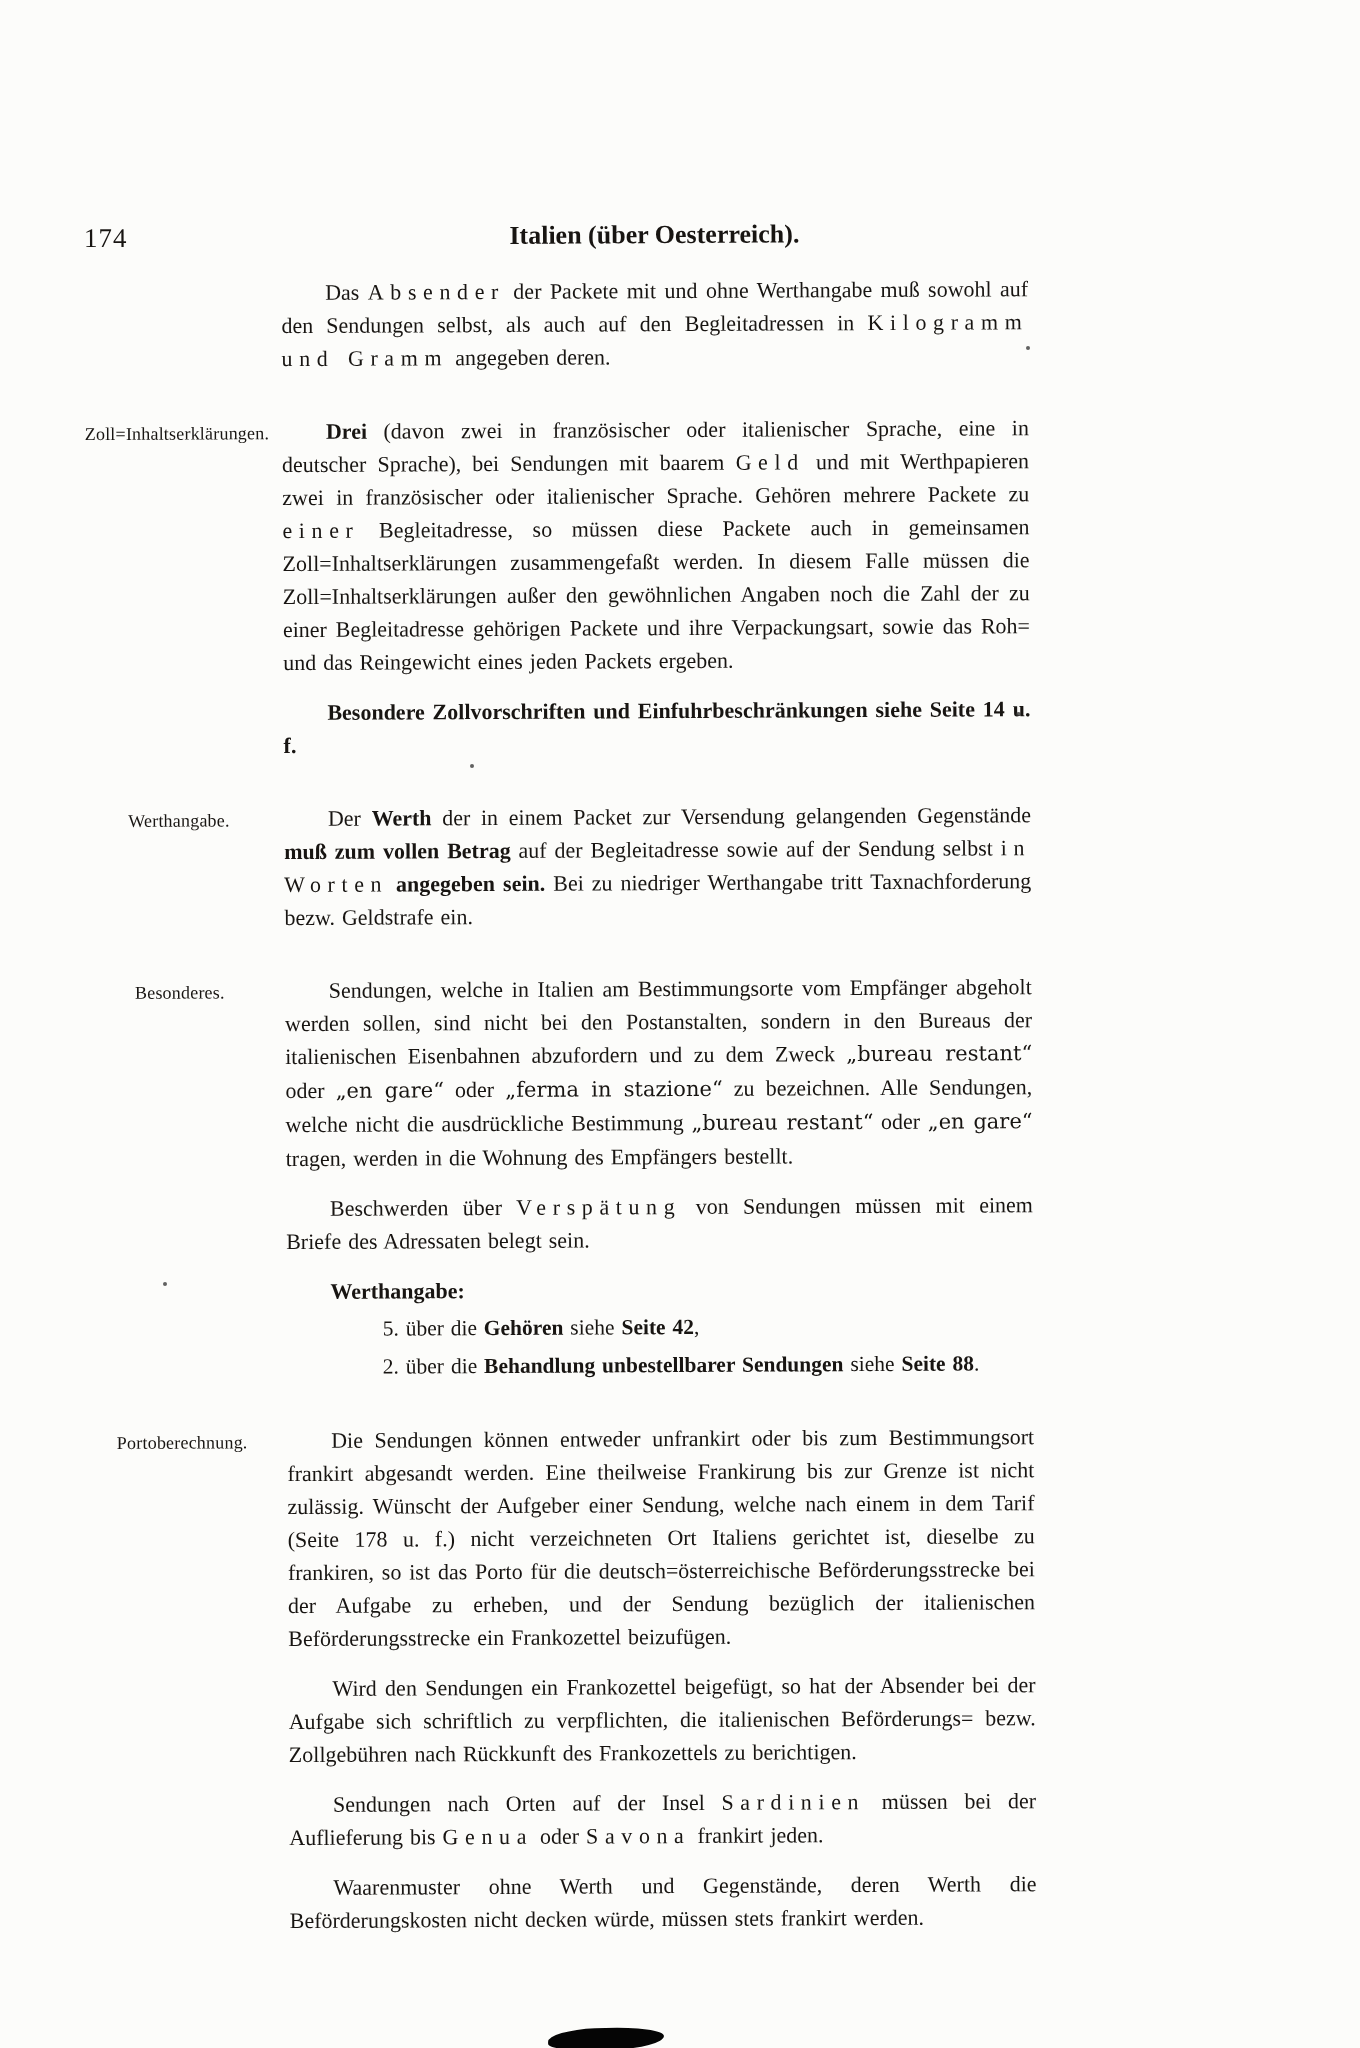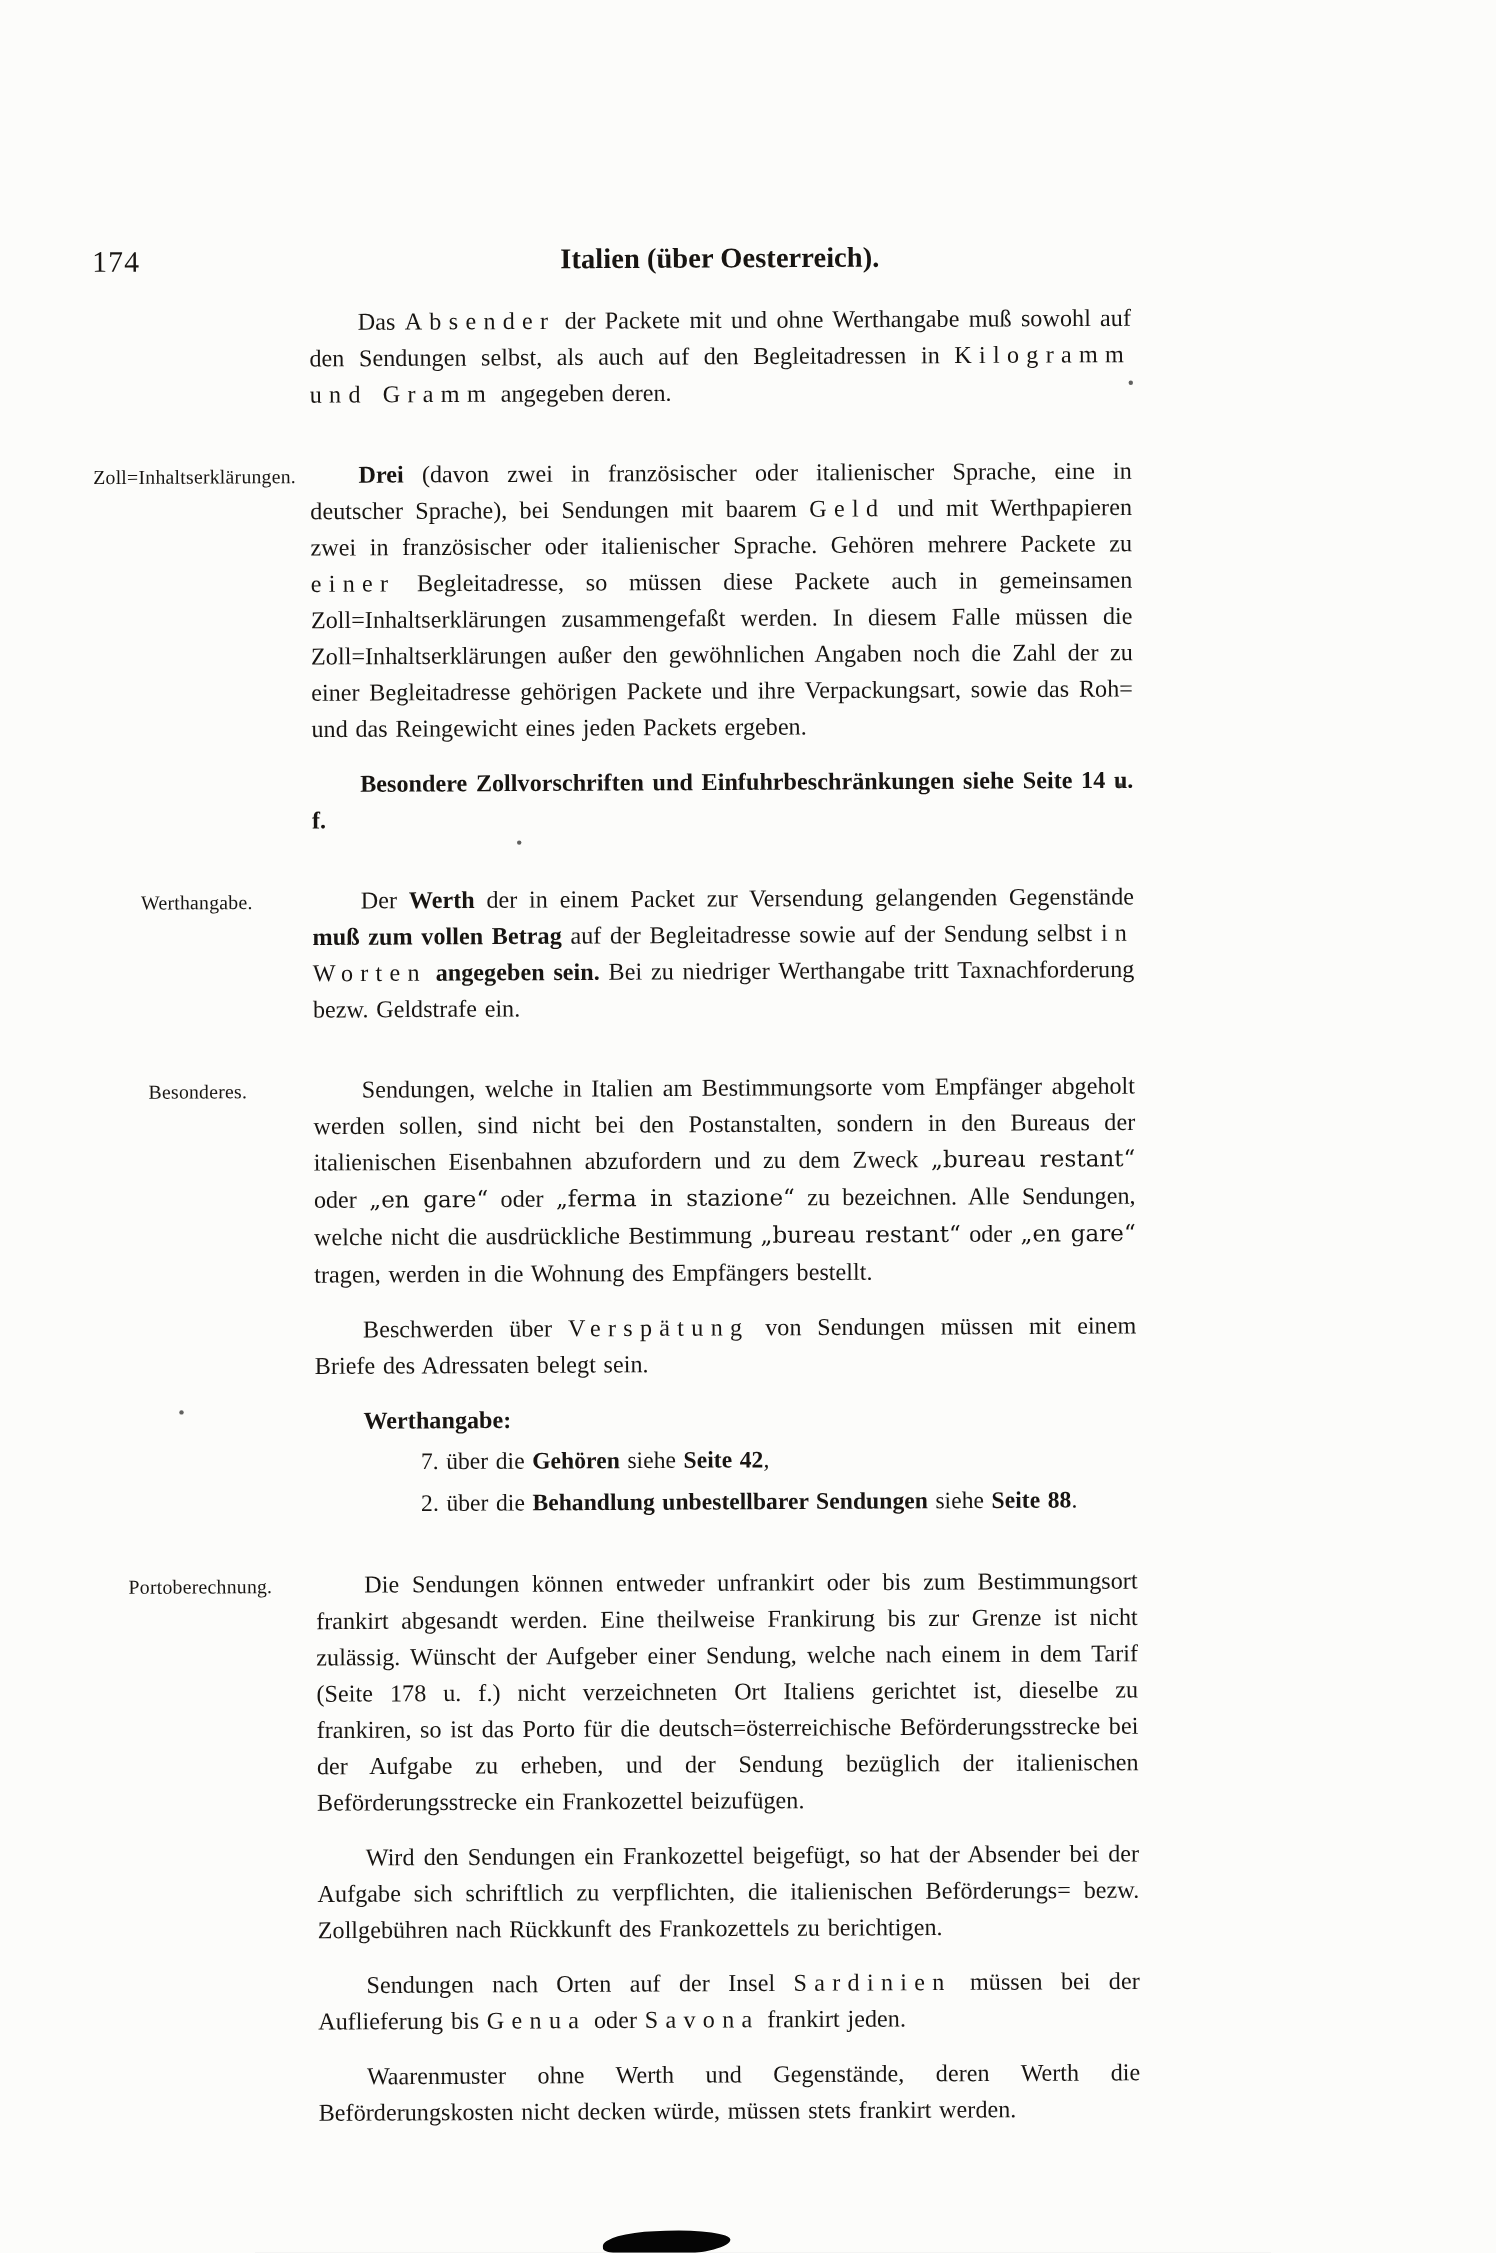--- a/index.html
+++ b/index.html
@@ -94,21 +94,21 @@
         <div class="block normal">
           <div class="note"></div>
           <div class="para"><span class="seg-n">Beschwerden über </span><span class="seg-sp">Verspätung</span><span class="seg-n"> von Sendungen müssen mit einem Briefe des Adressaten belegt sein.</span></div>
         </div>
         <div class="block normal">
           <div class="note"></div>
           <div class="para"><span class="seg-b">Werthangabe:</span></div>
         </div>
         <div class="block item">
           <div class="note"></div>
-          <div class="para item-text"><span class="seg-n">7. über die </span><span class="seg-b">Gehören</span><span class="seg-n"> siehe </span><span class="seg-b">Seite 42</span><span class="seg-n">,</span></div>
+          <div class="para item-text"><span class="seg-n">5. über die </span><span class="seg-b">Gehören</span><span class="seg-n"> siehe </span><span class="seg-b">Seite 42</span><span class="seg-n">,</span></div>
         </div>
         <div class="block item">
           <div class="note"></div>
           <div class="para item-text"><span class="seg-n">2. über die </span><span class="seg-b">Behandlung unbestellbarer Sendungen</span><span class="seg-n"> siehe </span><span class="seg-b">Seite 88</span><span class="seg-n">.</span></div>
         </div>
         <div class="block section">
           <div class="note">Portoberechnung.</div>
           <div class="para"><span class="seg-n">Die Sendungen können entweder unfrankirt oder bis zum Bestimmungsort frankirt abgesandt werden. Eine theilweise Frankirung bis zur Grenze ist nicht zulässig. Wünscht der Aufgeber einer Sendung, welche nach einem in dem Tarif (Seite 178 u. f.) nicht verzeichneten Ort Italiens gerichtet ist, dieselbe zu frankiren, so ist das Porto für die deutsch=österreichische Beförderungsstrecke bei der Aufgabe zu erheben, und der Sendung bezüglich der italienischen Beförderungsstrecke ein Frankozettel beizufügen.</span></div>
         </div>
         <div class="block normal">

